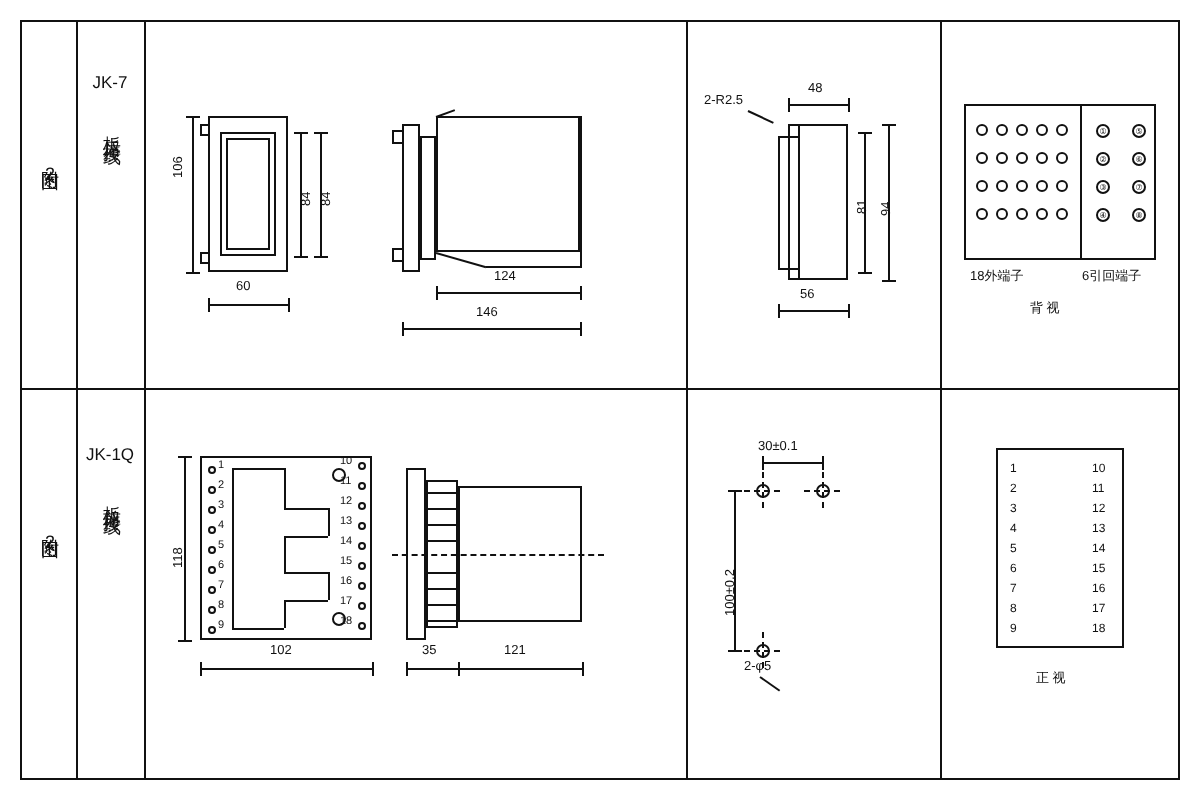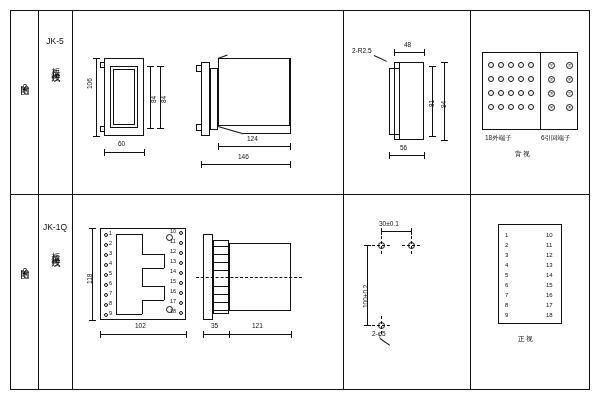--- a/index.html
+++ b/index.html
@@ -42,21 +42,21 @@
   <div class="frame" style="left:10px;top:10px;width:580px;height:380px;"></div>
 
   <div class="vline" style="left:38px;top:10px;height:380px;"></div>
   <div class="vline" style="left:72px;top:10px;height:380px;"></div>
   <div class="vline" style="left:343px;top:10px;height:380px;"></div>
   <div class="vline" style="left:470px;top:10px;height:380px;"></div>
 
   <div class="hline" style="left:10px;top:194px;width:580px;"></div>
 
   <div class="cellText vtext" style="left:17px;top:78px;width:14px;">附图2</div>
-  <div class="cellText" style="left:42px;top:36px;width:26px;font-size:8.5px;">JK-5</div>
+  <div class="cellText" style="left:42px;top:36px;width:26px;font-size:8.5px;">JK-7</div>
   <div class="cellText vtext" style="left:48px;top:60px;width:14px;">板后接线</div>
 
   <div class="dl v" style="left:96px;top:58px;height:78px;"></div>
   <div class="dl h" style="left:93px;top:58px;width:7px;"></div>
   <div class="dl h" style="left:93px;top:136px;width:7px;"></div>
   <div class="dimtxt" style="left:86px;top:89px;transform:rotate(-90deg);transform-origin:left top;">106</div>
 
   <div class="box" style="left:104px;top:58px;width:40px;height:78px;"></div>
 
   <div class="box" style="left:110px;top:66px;width:28px;height:62px;"></div>

